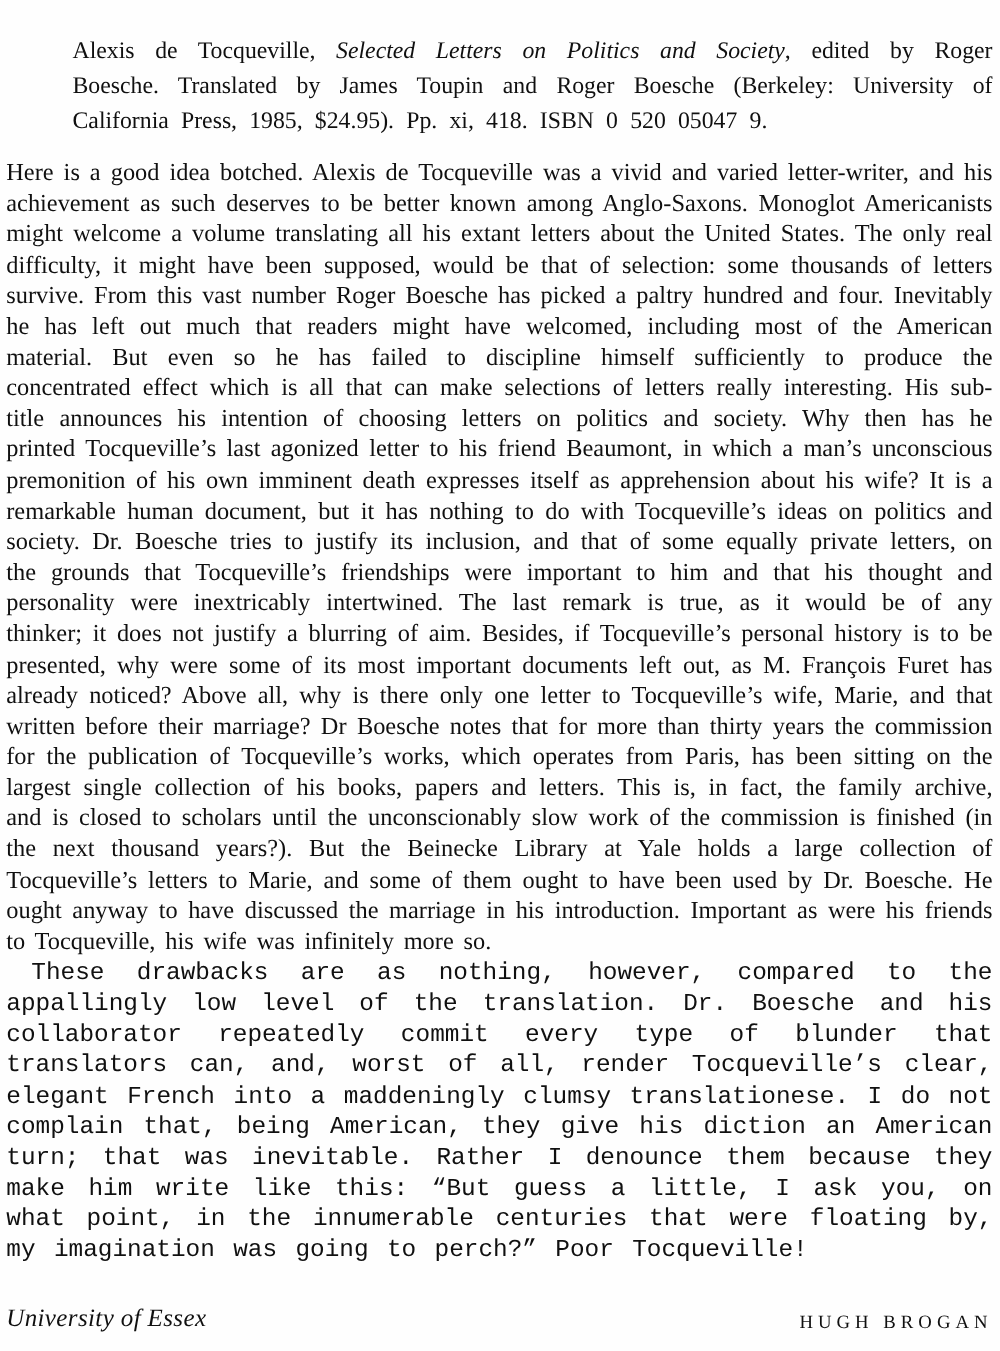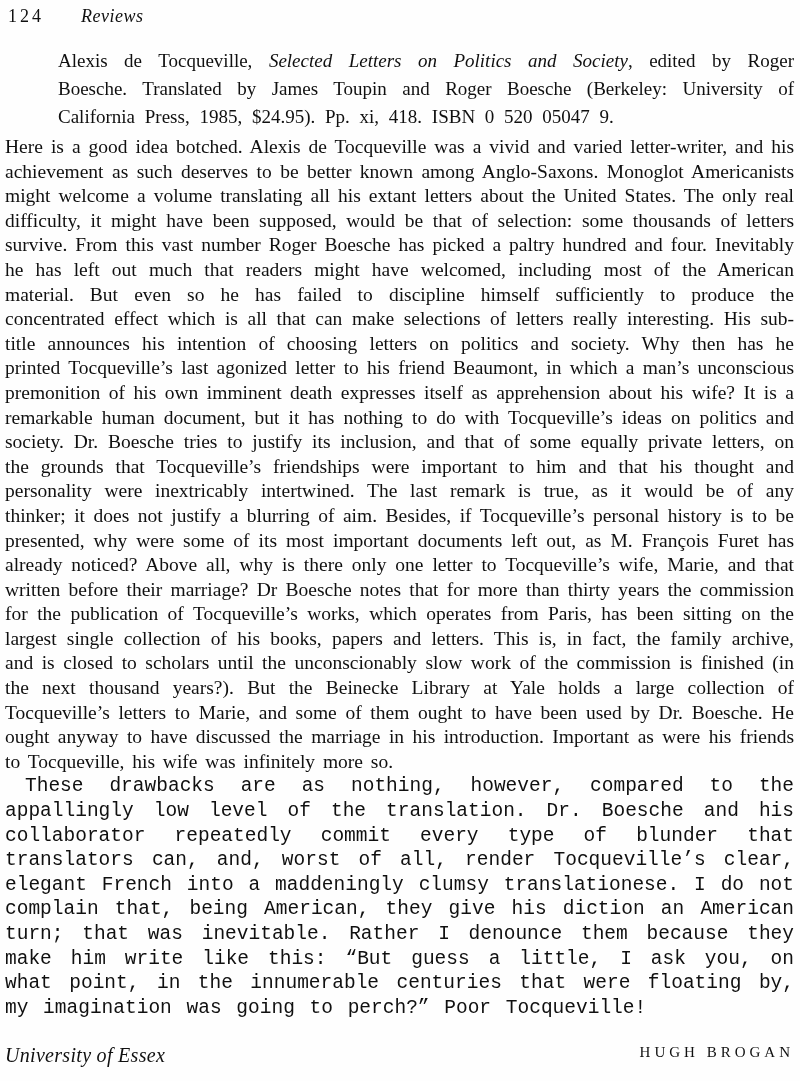--- a/index.html
+++ b/index.html
@@ -40,60 +40,56 @@
     margin: 21px 0 0 53px;
     font-size: 19px;
     line-height: 28px;
     text-align: justify;
     word-spacing: 5px;
   }
   .citation .book-title {
     font-style: italic;
   }
   .review-body {
-    margin-top: 4px;
+    margin-top: 16px;
     font-size: 19.5px;
     line-height: 24.6px;
     text-align: justify;
     word-spacing: 3px;
   }
   .review-body p {
     margin: 0;
   }
   .review-body p.indented {
     text-indent: 20px;
     font-family: Liberation Mono, monospace;
   }
   .signoff {
     margin-top: auto;
     display: flex;
     justify-content: space-between;
-    align-items: flex-start;
+    align-items: flex-end;
     padding-bottom: 2px;
   }
   .affiliation {
     font-style: italic;
     font-size: 20px;
     letter-spacing: 0.3px;
   }
   .reviewer {
     font-size: 15px;
     letter-spacing: 4px;
     font-weight: normal;
   }
 </style>
 </head>
 <body>
 
 <div class="page">
 
-  <header class="running-head">
-    <span class="page-number">124</span>
-    <span class="running-head-title">Reviews</span>
-  </header>
 
   <section class="citation">
     <span>Alexis de Tocqueville, </span><span class="book-title">Selected Letters on Politics and Society</span><span>, edited by Roger Boesche. Translated by James Toupin and Roger Boesche (Berkeley: University of California Press, 1985, $24.95). Pp. xi, 418. ISBN 0 520 05047 9.</span>
   </section>
 
   <section class="review-body">
     <p>Here is a good idea botched. Alexis de Tocqueville was a vivid and varied letter-writer, and his achievement as such deserves to be better known among Anglo-Saxons. Monoglot Americanists might welcome a volume translating all his extant letters about the United States. The only real difficulty, it might have been supposed, would be that of selection: some thousands of letters survive. From this vast number Roger Boesche has picked a paltry hundred and four. Inevitably he has left out much that readers might have welcomed, including most of the American material. But even so he has failed to discipline himself sufficiently to produce the concentrated effect which is all that can make selections of letters really interesting. His sub-title announces his intention of choosing letters on politics and society. Why then has he printed Tocqueville’s last agonized letter to his friend Beaumont, in which a man’s unconscious premonition of his own imminent death expresses itself as apprehension about his wife? It is a remarkable human document, but it has nothing to do with Tocqueville’s ideas on politics and society. Dr. Boesche tries to justify its inclusion, and that of some equally private letters, on the grounds that Tocqueville’s friendships were important to him and that his thought and personality were inextricably intertwined. The last remark is true, as it would be of any thinker; it does not justify a blurring of aim. Besides, if Tocqueville’s personal history is to be presented, why were some of its most important documents left out, as M. François Furet has already noticed? Above all, why is there only one letter to Tocqueville’s wife, Marie, and that written before their marriage? Dr Boesche notes that for more than thirty years the commission for the publication of Tocqueville’s works, which operates from Paris, has been sitting on the largest single collection of his books, papers and letters. This is, in fact, the family archive, and is closed to scholars until the unconscionably slow work of the commission is finished (in the next thousand years?). But the Beinecke Library at Yale holds a large collection of Tocqueville’s letters to Marie, and some of them ought to have been used by Dr. Boesche. He ought anyway to have discussed the marriage in his introduction. Important as were his friends to Tocqueville, his wife was infinitely more so.</p>
     <p class="indented">These drawbacks are as nothing, however, compared to the appallingly low level of the translation. Dr. Boesche and his collaborator repeatedly commit every type of blunder that translators can, and, worst of all, render Tocqueville’s clear, elegant French into a maddeningly clumsy translationese. I do not complain that, being American, they give his diction an American turn; that was inevitable. Rather I denounce them because they make him write like this: “But guess a little, I ask you, on what point, in the innumerable centuries that were floating by, my imagination was going to perch?” Poor Tocqueville!</p>
   </section>
 

